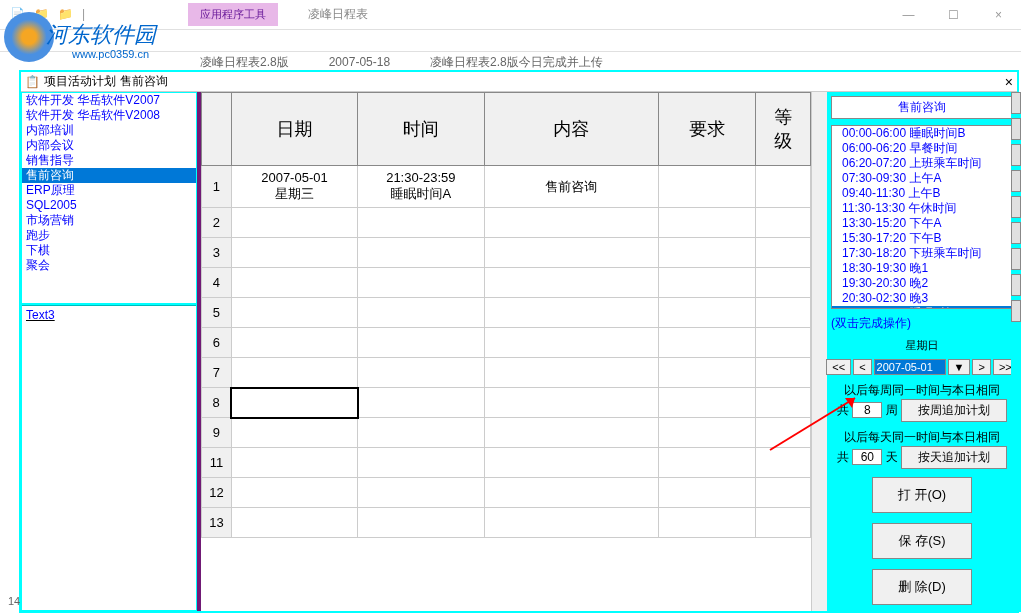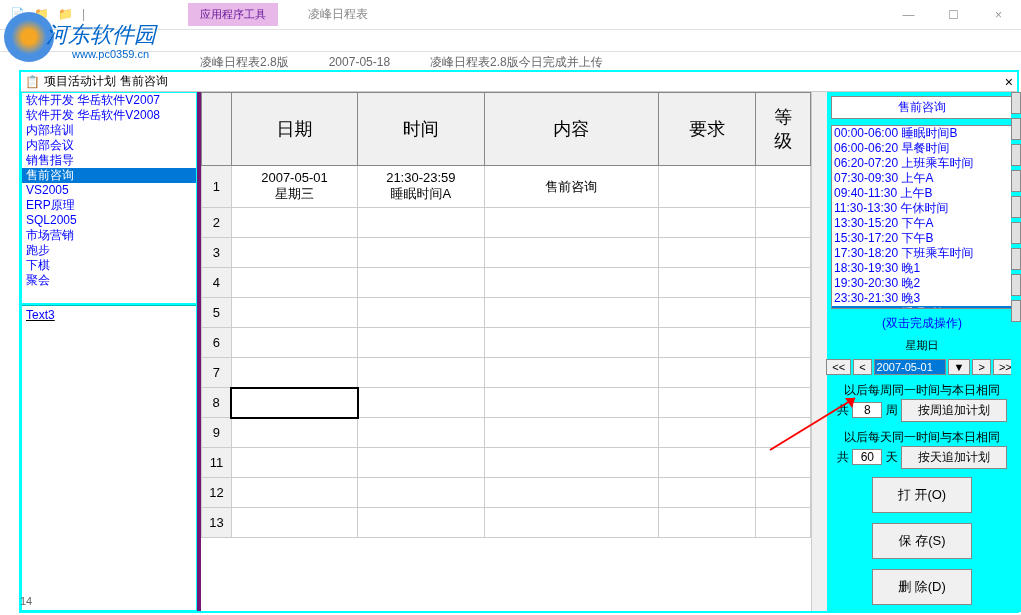--- a/index.html
+++ b/index.html
@@ -46,44 +46,44 @@
     .col-date { width: 130px; }
     .col-time { width: 130px; }
     .col-content { width: 180px; }
     .col-req { width: 100px; margin-left: 16px; }
     .col-level { width: 55px; }
     .selected-cell { border: 2px solid #000 !important; }
     
     .right-panel { width: 190px; background: #00ffff; padding: 4px; display: flex; flex-direction: column; gap: 6px; }
     .right-header { background: #fff; border: 1px solid #888; text-align: center; padding: 2px; color: #0000ff; }
     .schedule-list { background: #fff; border: 1px solid #888; height: 220px; overflow-y: auto; }
-    .schedule-item { padding: 0 2px; color: #0000ff; font-size: 12px; line-height: 15px; cursor: pointer; white-space: nowrap; }
+    .schedule-item { padding: 0 10px; color: #0000ff; font-size: 12px; line-height: 15px; cursor: pointer; white-space: nowrap; }
     .schedule-item.selected { background: #0078d7; color: #e5e5e5; }
     
-    .operation-hint { color: #0000ff; text-align: center; font-size: 12px; }
+    .operation-hint { color: #0000ff; text-align: left; font-size: 12px; }
     .weekday-label { text-align: center; font-size: 11px; }
     .date-picker { display: flex; gap: 2px; justify-content: center; }
     .date-picker button { background: #f0f0f0; border: 1px solid #888; padding: 1px 5px; cursor: pointer; font-size: 11px; }
     .date-input { background: #0078d7; color: #fff; border: 1px solid #888; width: 72px; font-size: 11px; padding: 1px 2px; }
     
     .repeat-section { text-align: center; font-size: 12px; line-height: 18px; }
     .repeat-input { width: 30px; border: 1px solid #888; text-align: center; background: #fff; }
     .action-btn { background: #f0f0f0; border: 1px solid #888; padding: 2px 16px; cursor: pointer; font-size: 12px; }
     .big-btn { background: #f0f0f0; border: 1px solid #888; padding: 8px 20px; cursor: pointer; font-size: 13px; margin: 2px auto; display: block; width: 100px; }
     
     .right-tabs { position: absolute; right: 0; top: 92px; width: 10px; background: #00ffff; height: 520px; }
     .right-tab-item { width: 10px; height: 22px; background: #e0e0e0; border: 1px solid #888; margin-bottom: 4px; }
     
     .arrow-annotation { position: absolute; left: 760px; top: 390px; width: 110px; height: 70px; pointer-events: none; z-index: 100; }
     .arrow-line { stroke: #ff0000; stroke-width: 2; fill: none; }
     .arrow-head { fill: #ff0000; }
     
     .scrollbar-v { width: 16px; background: #f0f0f0; border-left: 1px solid #ccc; }
     
-    .page-num { position: absolute; left: 20px; bottom: 8px; color: #666; font-size: 11px; z-index: 5; }
+    .page-num { position: absolute; left: 8px; bottom: 8px; color: #666; font-size: 11px; z-index: 5; }
   </style>
 </head>
 <body>
 
 <div class="title-bar">
   <div class="title-left">
     <div class="title-icons">
       <span>📄</span>
       <span>📁</span>
       <span>📁</span>
@@ -127,21 +127,20 @@
 
   <div class="dialog-body">
     <div class="left-panel">
       <div class="left-list" id="left-list">
           <div class="left-list-item">软件开发 华岳软件V2007</div>
           <div class="left-list-item">软件开发 华岳软件V2008</div>
           <div class="left-list-item">内部培训</div>
           <div class="left-list-item">内部会议</div>
           <div class="left-list-item">销售指导</div>
           <div class="left-list-item selected">售前咨询</div>
-          <div class="left-list-item">VS2005</div>
           <div class="left-list-item">ERP原理</div>
           <div class="left-list-item">SQL2005</div>
           <div class="left-list-item">市场营销</div>
           <div class="left-list-item">跑步</div>
           <div class="left-list-item">下棋</div>
           <div class="left-list-item">聚会</div>
         </div>
       <div class="left-list2" id="left-list2">
           <div class="left-list2-item">Text3</div>
         </div>
@@ -268,21 +267,21 @@
           <div class="schedule-item">06:00-06:20 早餐时间</div>
           <div class="schedule-item">06:20-07:20 上班乘车时间</div>
           <div class="schedule-item">07:30-09:30 上午A</div>
           <div class="schedule-item">09:40-11:30 上午B</div>
           <div class="schedule-item">11:30-13:30 午休时间</div>
           <div class="schedule-item">13:30-15:20 下午A</div>
           <div class="schedule-item">15:30-17:20 下午B</div>
           <div class="schedule-item">17:30-18:20 下班乘车时间</div>
           <div class="schedule-item">18:30-19:30 晚1</div>
           <div class="schedule-item">19:30-20:30 晚2</div>
-          <div class="schedule-item">23:30-21:30 晚3</div>
+          <div class="schedule-item">20:30-02:30 晚3</div>
           <div class="schedule-item selected">21:30-23:59 睡眠时间A</div>
         </div>
 
       <div class="operation-hint">(双击完成操作)</div>
       <div class="weekday-label">星期日</div>
 
       <div class="date-picker">
         <button>&lt;&lt;</button>
         <button>&lt;</button>
         <input class="date-input" value="2007-05-01" style="">

